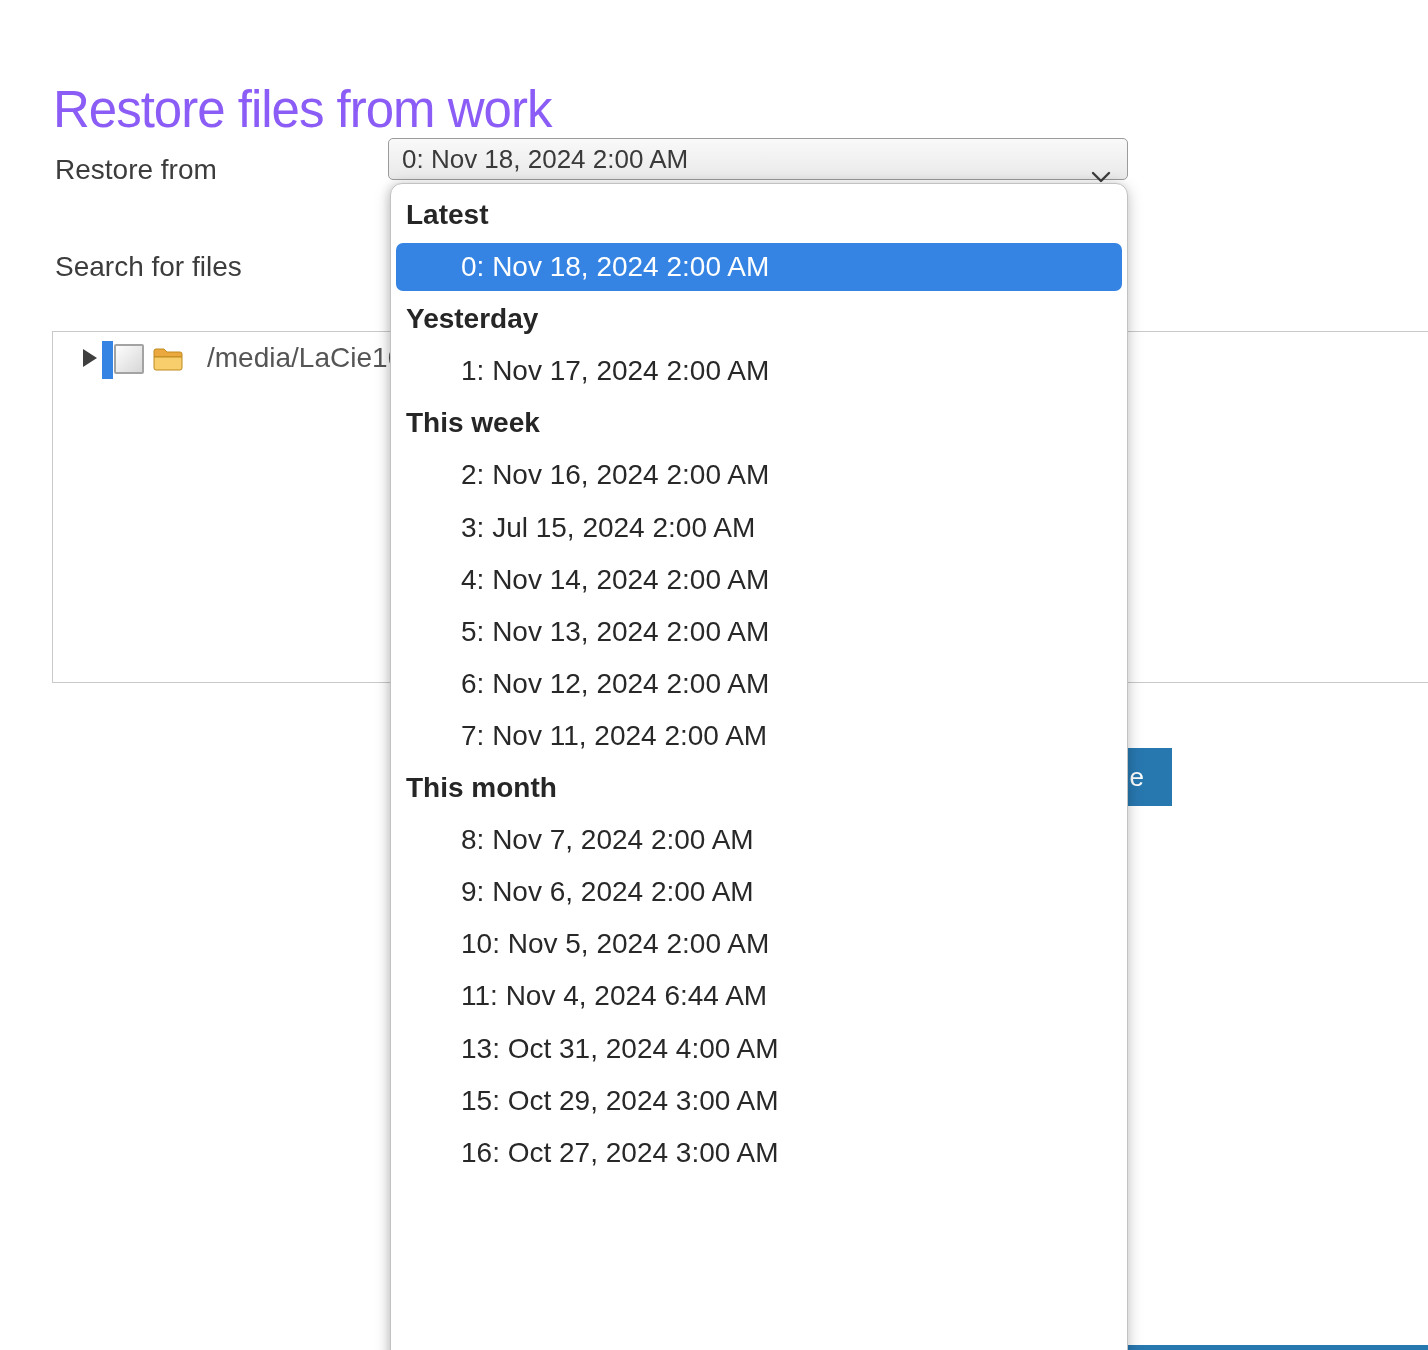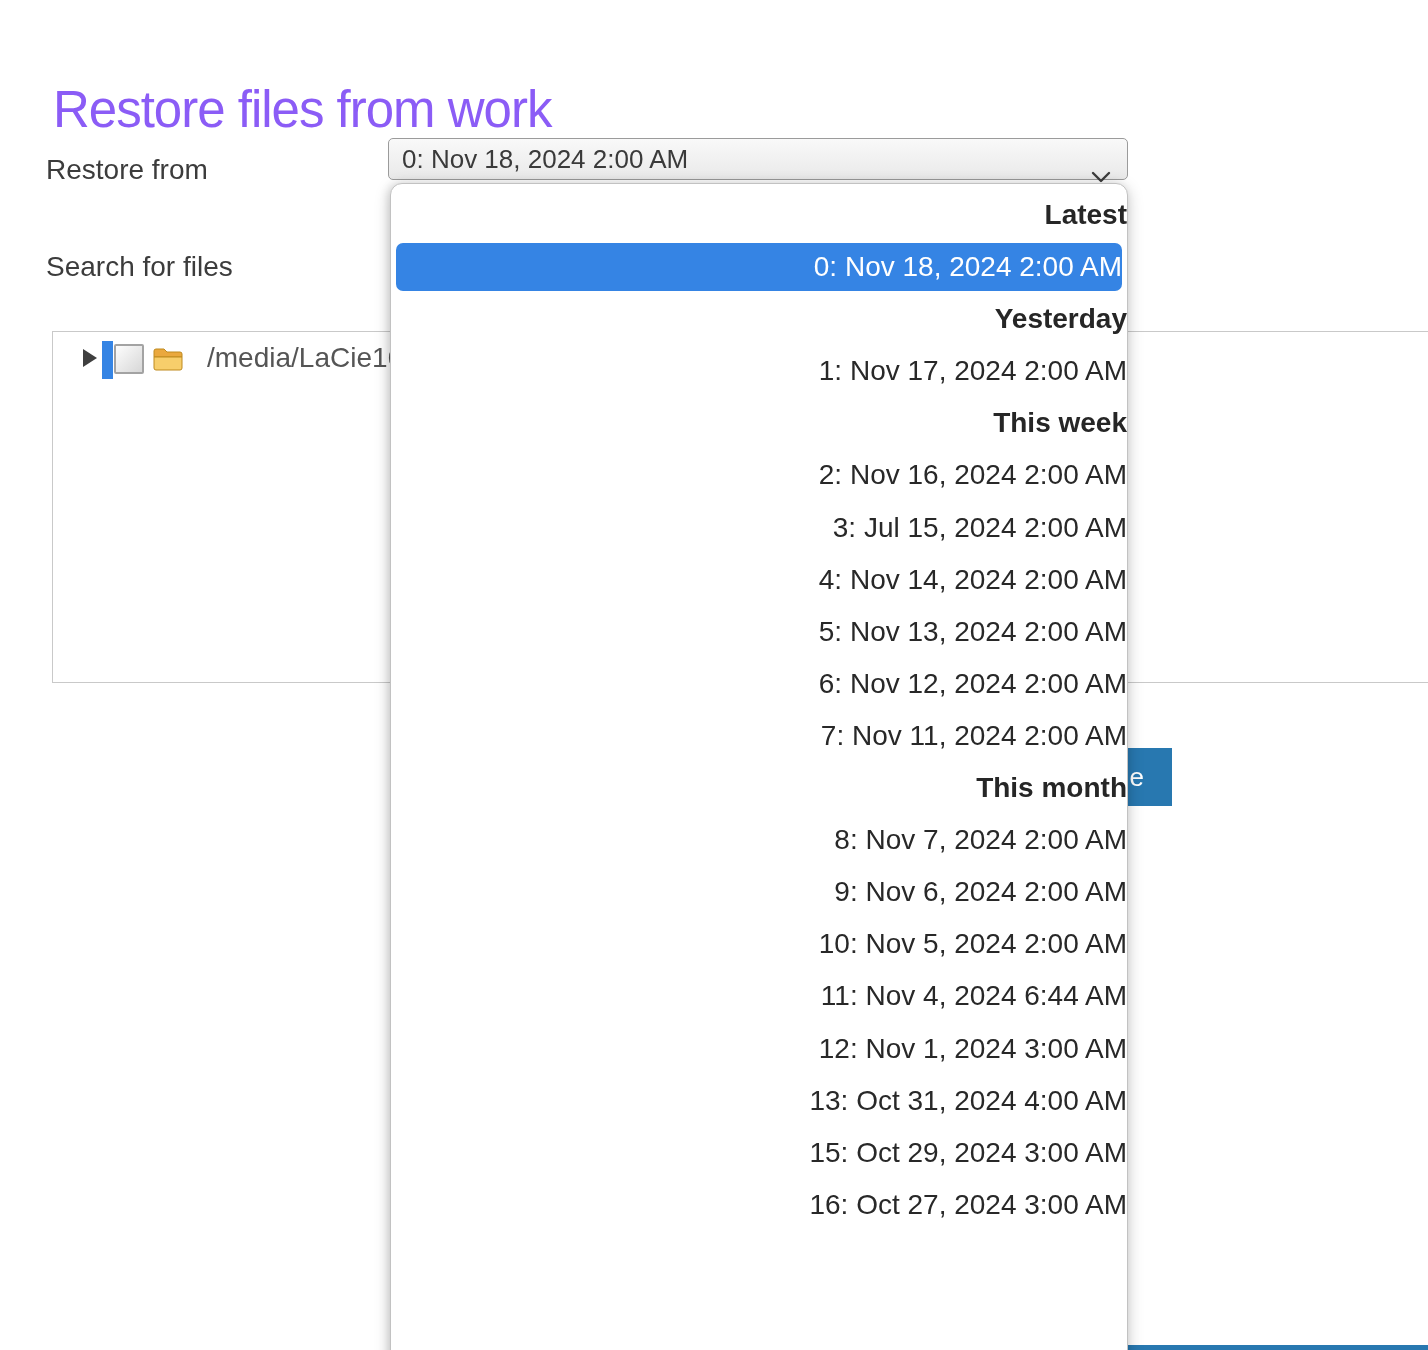--- a/index.html
+++ b/index.html
@@ -13,21 +13,21 @@
 
   
   .page-title {
     position: absolute; left: 53px; top: 46px;
     font-size: 51px; font-weight: 400; color: #8b5cf6;
     letter-spacing: -1px;
   }
 
   
   .form-label {
-    position: absolute; left: 46px;
+    position: absolute; left: 55px;
     font-size: 28px; color: #3c3c3c;
   }
   .label-restore-from { top: 154px; }
   .label-search { top: 251px; }
 
   
   .select-control {
     position: absolute; left: 388px; top: 138px;
     width: 740px; height: 42px;
     border: 1px solid #9b9b9b; border-radius: 5px;
@@ -96,26 +96,27 @@
   .dd-panel {
     position: absolute; left: 390px; top: 183px;
     width: 738px; height: 1190px;
     background: #ffffff;
     border: 1px solid #c2c2c2; border-radius: 12px;
     box-shadow: 0 4px 16px rgba(0,0,0,0.22), -2px 0 8px rgba(0,0,0,0.10);
     z-index: 20;
     padding-top: 5px;
     overflow: hidden;
   }
-  .dd-row { height: 52.1px; line-height: 52.1px; font-size: 28px; white-space: nowrap; text-align: right; }
+  .dd-row { height: 52.1px; line-height: 52.1px; font-size: 28px; white-space: nowrap; }
   .dd-group {
     padding-left: 15px;
     font-weight: bold; color: #262626;
   }
   .dd-option {
+    padding-left: 70px;
     color: #282828;
     cursor: default;
   }
   .dd-option.selected {
     background: #3584e4; color: #ffffff;
     border-radius: 7px;
     margin: 2px 5px; height: 48.1px; line-height: 48.1px;
     padding-left: 65px;
   }
 </style>
@@ -165,17 +166,16 @@
   <div class="dd-row dd-option">3: Jul 15, 2024 2:00 AM</div>
   <div class="dd-row dd-option">4: Nov 14, 2024 2:00 AM</div>
   <div class="dd-row dd-option">5: Nov 13, 2024 2:00 AM</div>
   <div class="dd-row dd-option">6: Nov 12, 2024 2:00 AM</div>
   <div class="dd-row dd-option">7: Nov 11, 2024 2:00 AM</div>
   <div class="dd-row dd-group">This month</div>
   <div class="dd-row dd-option">8: Nov 7, 2024 2:00 AM</div>
   <div class="dd-row dd-option">9: Nov 6, 2024 2:00 AM</div>
   <div class="dd-row dd-option">10: Nov 5, 2024 2:00 AM</div>
   <div class="dd-row dd-option">11: Nov 4, 2024 6:44 AM</div>
-  <div class="dd-row dd-option">12: Nov 1, 2024 3:00 AM</div>
   <div class="dd-row dd-option">13: Oct 31, 2024 4:00 AM</div>
   <div class="dd-row dd-option">15: Oct 29, 2024 3:00 AM</div>
   <div class="dd-row dd-option">16: Oct 27, 2024 3:00 AM</div>
 </div>
 
 </body></html>

